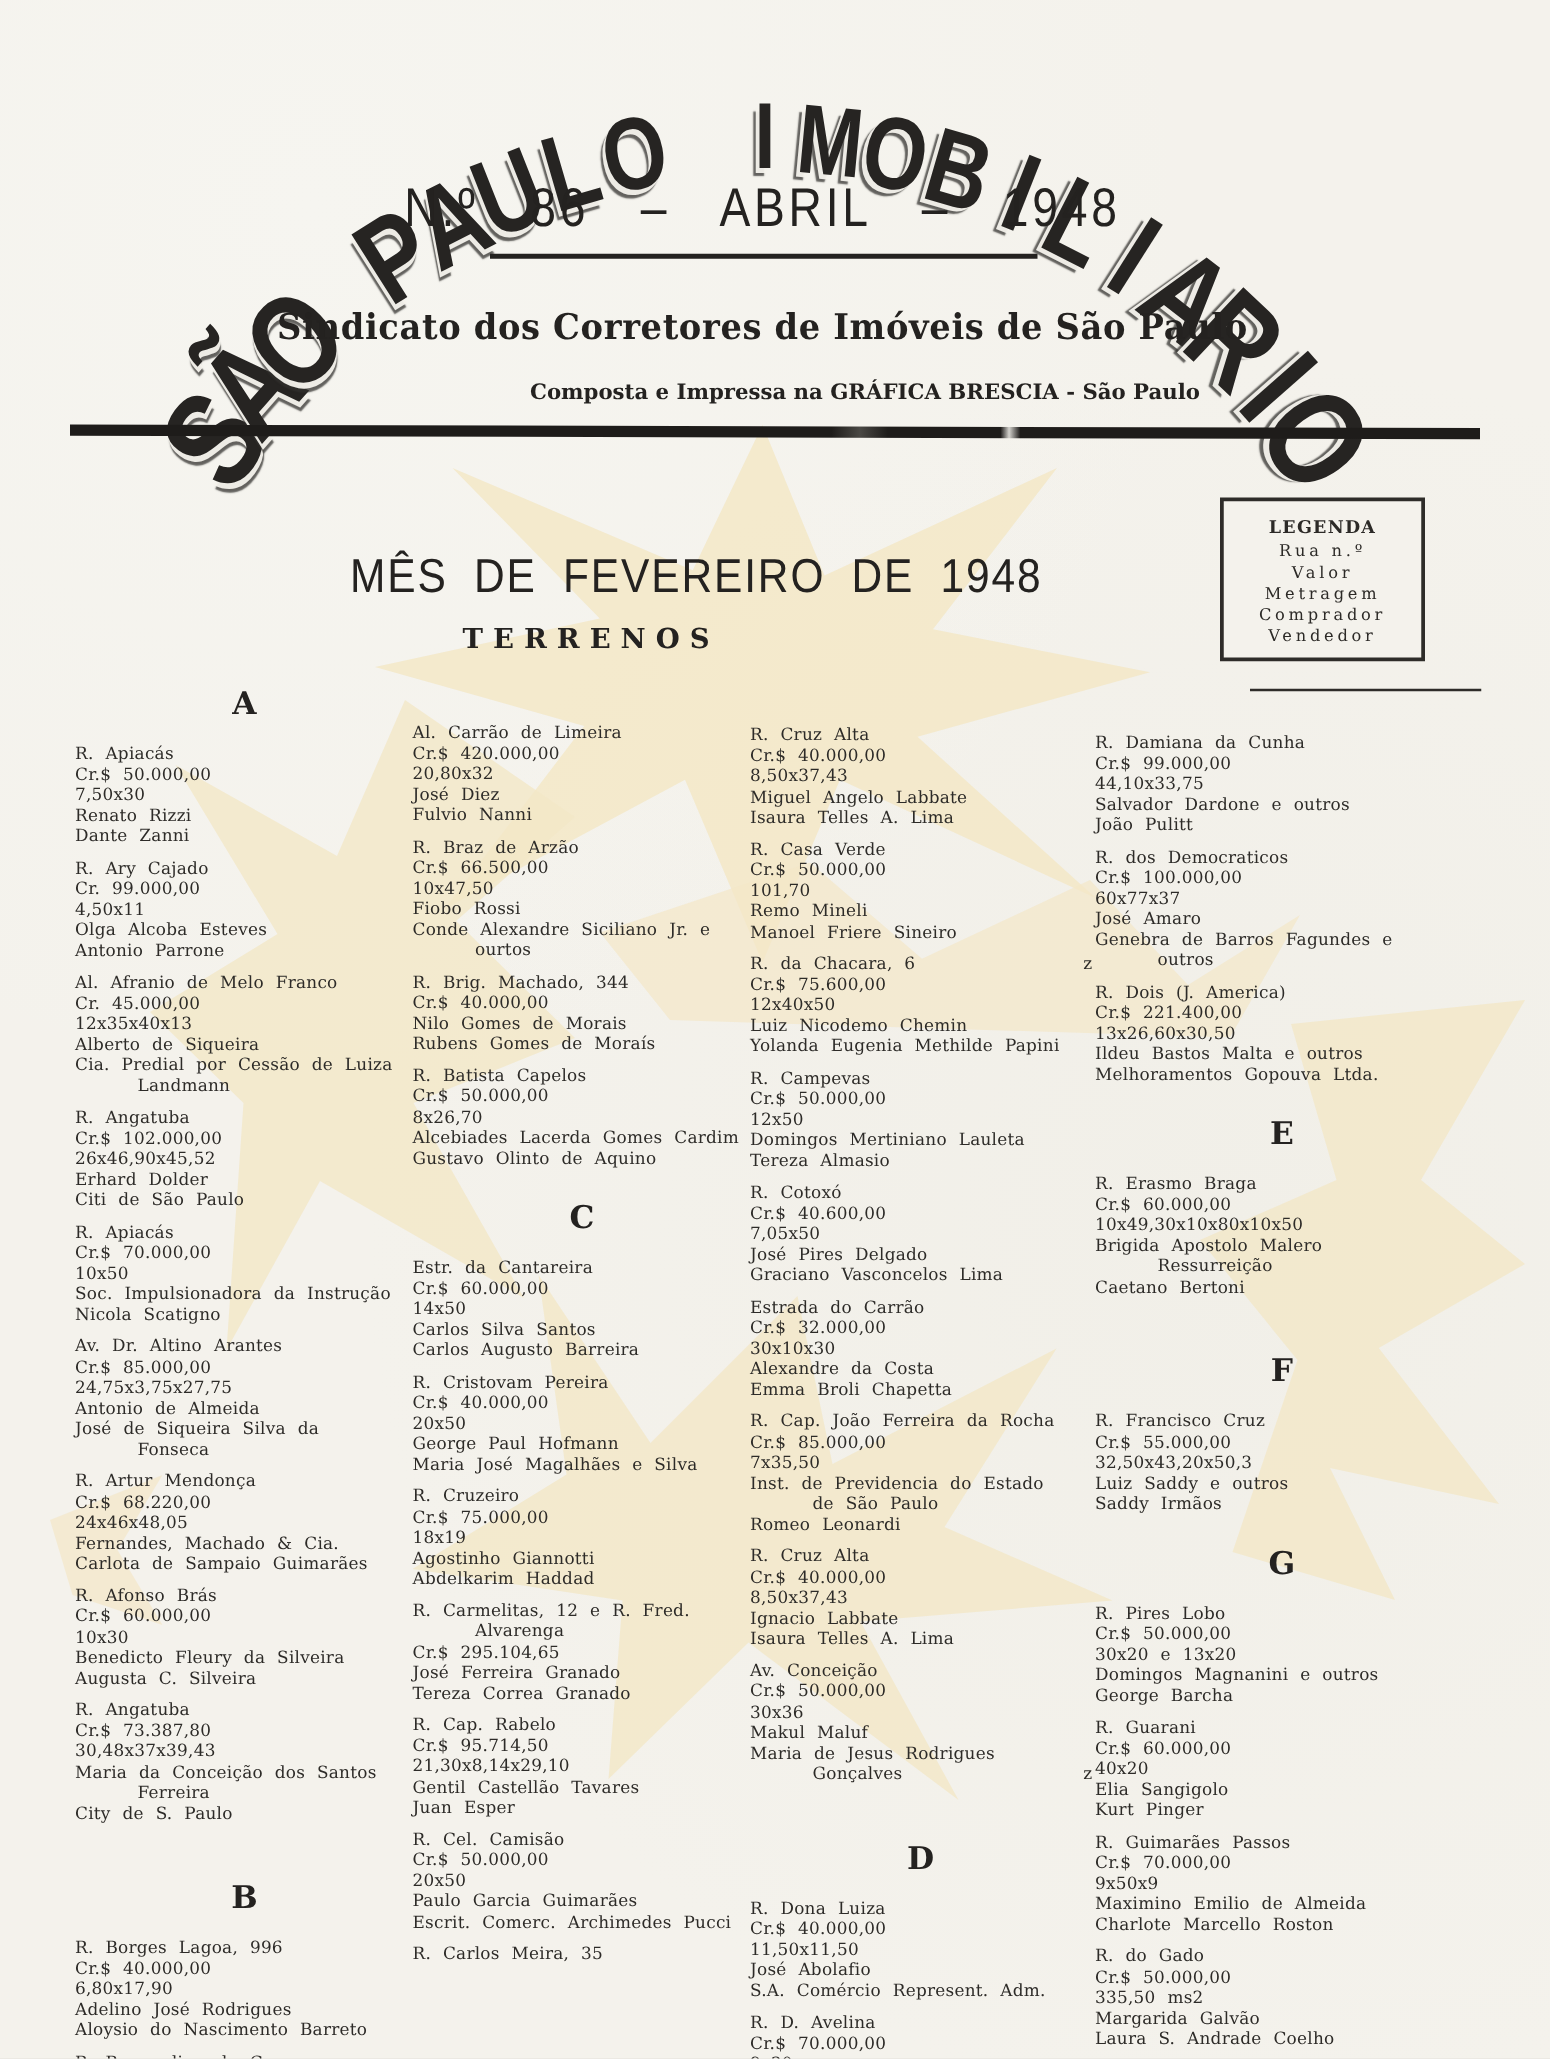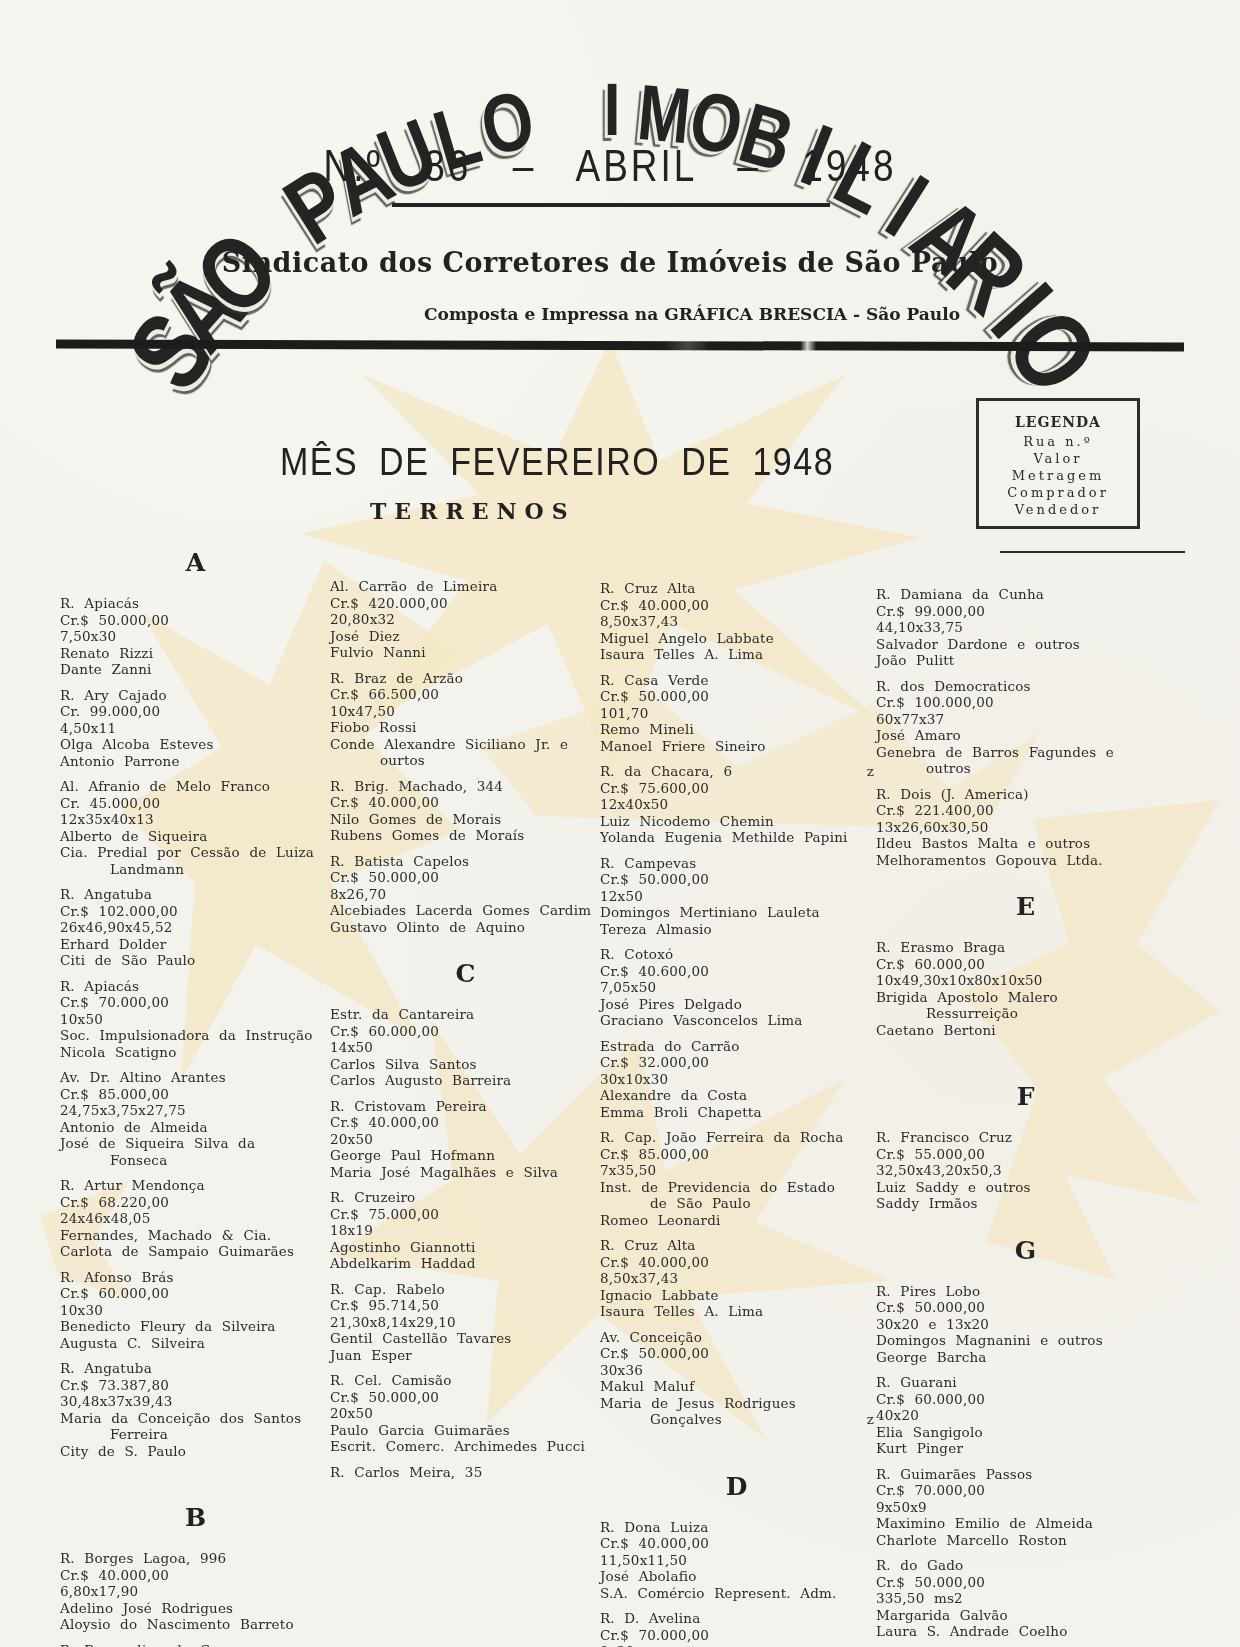--- a/index.html
+++ b/index.html
@@ -249,20 +249,27 @@
           <div class="line">Maria José Magalhães e Silva</div>
         </div>
         <div class="entry">
           <div class="line">R. Cruzeiro</div>
           <div class="line">Cr.$ 75.000,00</div>
           <div class="line">18x19</div>
           <div class="line">Agostinho Giannotti</div>
           <div class="line">Abdelkarim Haddad</div>
         </div>
         <div class="entry">
+          <div class="line">R. Carmelitas, 12 e R. Fred.</div>
+          <div class="line indent">Alvarenga</div>
+          <div class="line">Cr.$ 295.104,65</div>
+          <div class="line">José Ferreira Granado</div>
+          <div class="line">Tereza Correa Granado</div>
+        </div>
+        <div class="entry">
           <div class="line">R. Cap. Rabelo</div>
           <div class="line">Cr.$ 95.714,50</div>
           <div class="line">21,30x8,14x29,10</div>
           <div class="line">Gentil Castellão Tavares</div>
           <div class="line">Juan Esper</div>
         </div>
         <div class="entry">
           <div class="line">R. Cel. Camisão</div>
           <div class="line">Cr.$ 50.000,00</div>
           <div class="line">20x50</div>

